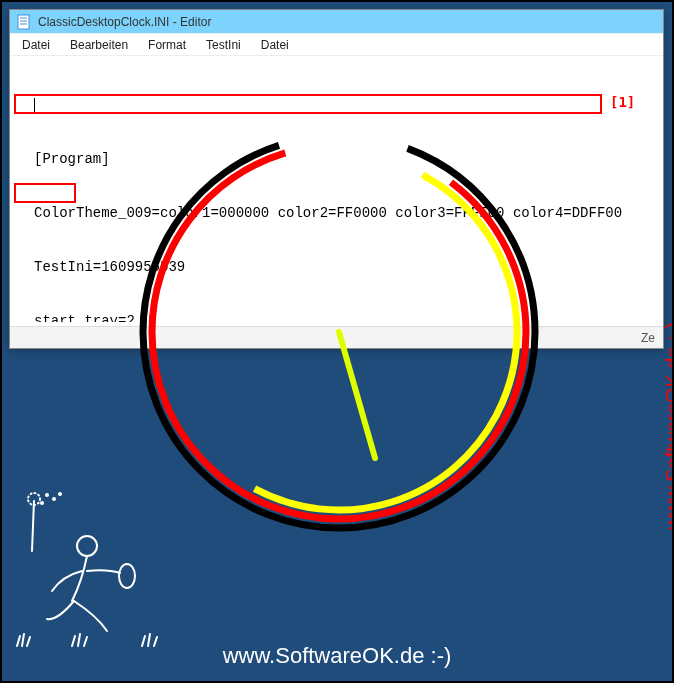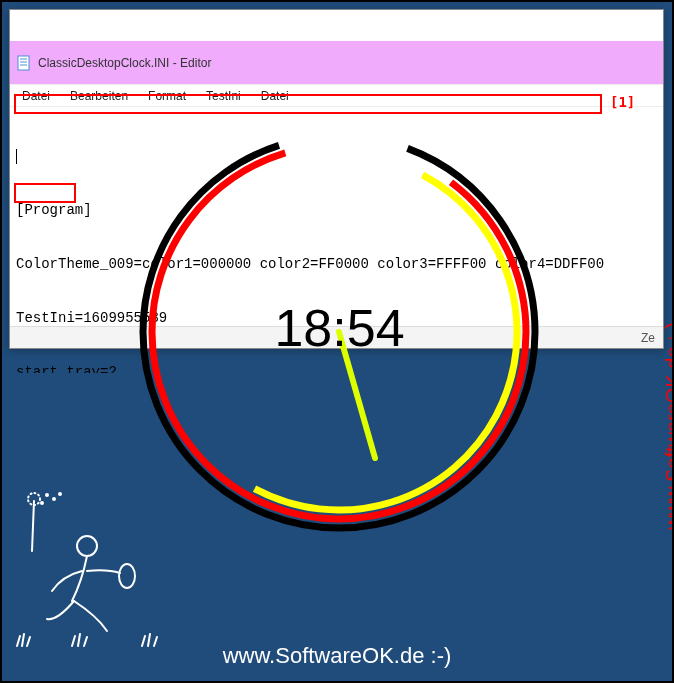--- a/index.html
+++ b/index.html
@@ -17,48 +17,47 @@
     position: absolute;
     top: 7px;
     left: 7px;
     width: 655px;
     height: 340px;
     background: #fff;
     border: 1px solid #888;
     box-shadow: 0 2px 8px rgba(0,0,0,0.25);
   }
   .titlebar {
-    height: 44px;
+    height: 24px;
     display: flex;
     align-items: center;
     padding: 0 6px;
     font-size: 12px;
     color: #333;
-    background: #f0abfc;
+    background: #7dd3fc;
     border-bottom: 1px solid #eee;
-    margin-top: 31px;
   }
   .titlebar .icon {
     width: 16px; height: 16px;
     margin-right: 6px;
     display: inline-flex;
   }
   .menubar {
     height: 22px;
     display: flex;
     align-items: center;
     gap: 8px;
     padding: 0 6px;
     font-size: 12px;
     color: #222;
     border-bottom: 1px solid #eee;
   }
   .menubar span { padding: 2px 6px; cursor: default; }
   .editor {
-    padding: 4px 6px;
+    padding: 4px 24px;
     font-family: Consolas, "Courier New", monospace;
     font-size: 14px;
     line-height: 18px;
     color: #000;
     white-space: pre;
     position: relative;
     height: calc(100% - 50px - 22px);
     overflow: hidden;
   }
   .editor .line { height: 18px; }
@@ -189,21 +188,20 @@
   <svg viewBox="0 0 405 405" width="405" height="405">
 
     <circle cx="202" cy="202" r="196" fill="none" stroke="#000000" stroke-width="7" stroke-dasharray="1100 130" stroke-dashoffset="-70" transform="rotate(-90 202 202)"></circle>
 
     <circle cx="202" cy="202" r="187" fill="none" stroke="#FF0000" stroke-width="7" stroke-dasharray="1000 175" stroke-dashoffset="-120" transform="rotate(-90 202 202)"></circle>
 
     <circle cx="202" cy="202" r="178" fill="none" stroke="#FFFF00" stroke-width="7" stroke-dasharray="560 560" stroke-dashoffset="0" transform="rotate(-62 202 202)"></circle>
 
     <line x1="202" y1="202" x2="238" y2="328" stroke="#DDFF00" stroke-width="6" stroke-linecap="round"></line>
   </svg>
-  <div class="clock-time">18:54</div>
 </div>
 
 <svg class="doodle" viewBox="0 0 180 160">
   <g stroke="#fff" stroke-width="2" fill="none" stroke-linecap="round">
 
     <line x1="20" y1="60" x2="22" y2="10"></line>
     <circle cx="22" cy="8" r="6" stroke-dasharray="1 3"></circle>
     <circle cx="35" cy="4" r="1" fill="#fff"></circle>
       <circle cx="42" cy="8" r="1" fill="#fff"></circle>
     <circle cx="30" cy="12" r="1" fill="#fff"></circle>

